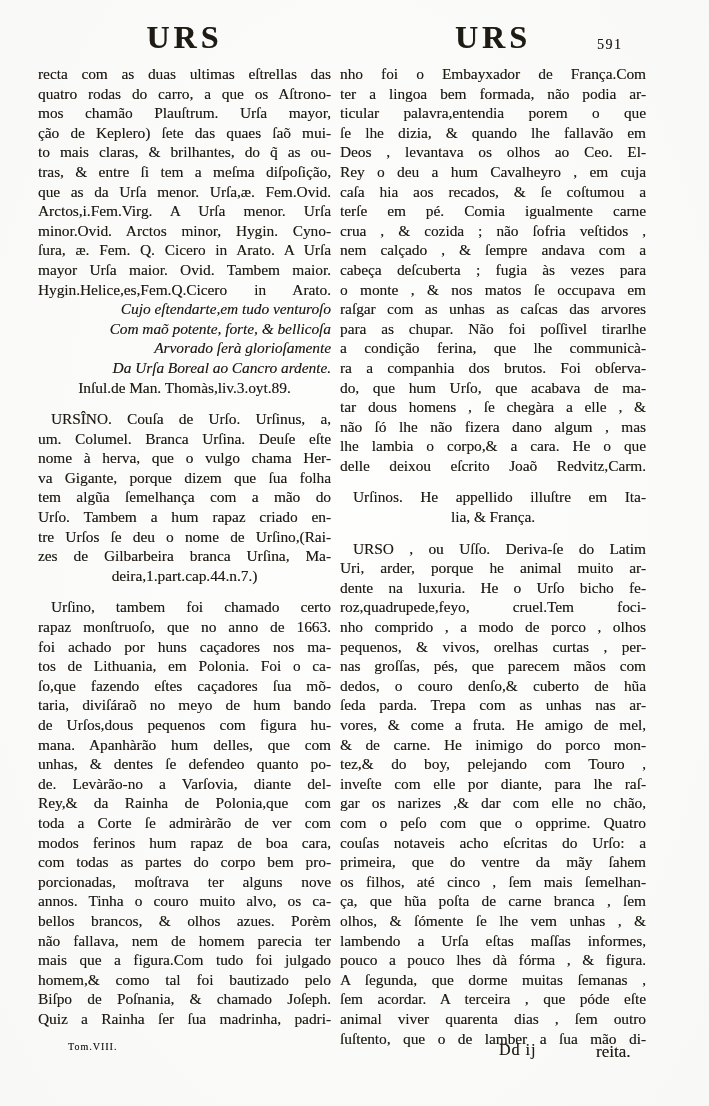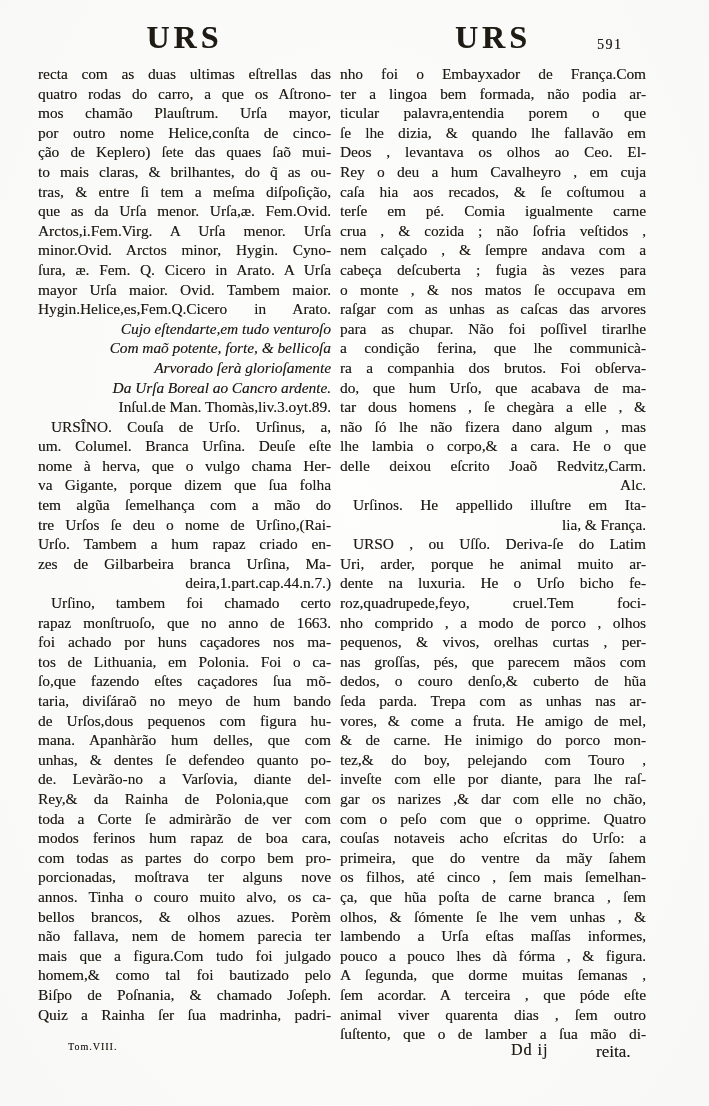--- a/index.html
+++ b/index.html
@@ -28,64 +28,63 @@
   }
   .col{position:absolute;top:64px;}
   .col-left{left:38px;width:293px;}
   .col-right{left:340px;width:306px;}
   .line{
     height:19.6px;line-height:19.6px;
     font-size:15.3px;
     white-space:nowrap;
   }
   .k-n,.k-in{text-align:justify;text-align-last:justify;white-space:normal;}
-  .k-in{text-indent:13px;}
-  .k-e{text-align:right;}
+  .k-in{text-indent:13px;margin-top:12px;}
+  .k-e{text-align:center;}
   .k-v{font-style:italic;padding-left:15px;text-align:right;}
   .sig-left{
     position:absolute;left:68px;top:1041px;
     font-size:10px;letter-spacing:1px;
   }
-  .footer-sig{position:absolute;left:511px;top:1041px;font-size:16px;letter-spacing:1px;}
+  .footer-sig{position:absolute;left:499px;top:1041px;font-size:16px;letter-spacing:1px;}
   .footer-catch{position:absolute;left:596px;top:1042px;font-size:17px;}
 </style>
 </head>
 <body>
 
 <div class="page">
   <div class="rh rh-left">URS</div>
   <div class="rh rh-right">URS</div>
   <div class="page-number">591</div>
 
   <div class="col col-left">
       <div class="line k-n">recta com as duas ultimas eſtrellas das</div>
       <div class="line k-n">quatro rodas do carro, a que os Aſtrono-</div>
       <div class="line k-n">mos chamão Plauſtrum. Urſa mayor,</div>
-      <div class="line k-n">por outro nome Helice,conſta de cinco-</div>
       <div class="line k-n">ção de Keplero) ſete das quaes ſaõ mui-</div>
       <div class="line k-n">to mais claras, &amp; brilhantes, do q̃ as ou-</div>
       <div class="line k-n">tras, &amp; entre ſi tem a meſma diſpoſição,</div>
       <div class="line k-n">que as da Urſa menor. Urſa,æ. Fem.Ovid.</div>
       <div class="line k-n">Arctos,i.Fem.Virg. A Urſa menor. Urſa</div>
       <div class="line k-n">minor.Ovid. Arctos minor, Hygin. Cyno-</div>
       <div class="line k-n">ſura, æ. Fem. Q. Cicero in Arato. A Urſa</div>
       <div class="line k-n">mayor Urſa maior. Ovid. Tambem maior.</div>
       <div class="line k-n">Hygin.Helice,es,Fem.Q.Cicero in Arato.</div>
       <div class="line k-v">Cujo eſtendarte,em tudo venturoſo</div>
       <div class="line k-v">Com maõ potente, forte, &amp; bellicoſa</div>
       <div class="line k-v">Arvorado ſerà glorioſamente</div>
       <div class="line k-v">Da Urſa Boreal ao Cancro ardente.</div>
       <div class="line k-e">Inſul.de Man. Thomàs,liv.3.oyt.89.</div>
       <div class="line k-in">URSÎNO. Couſa de Urſo. Urſinus, a,</div>
       <div class="line k-n">um. Columel. Branca Urſina. Deuſe eſte</div>
       <div class="line k-n">nome à herva, que o vulgo chama Her-</div>
       <div class="line k-n">va Gigante, porque dizem que ſua folha</div>
       <div class="line k-n">tem algũa ſemelhança com a mão do</div>
+      <div class="line k-n">Urſo. Tambem a hum rapaz criado en-</div>
       <div class="line k-n">tre Urſos ſe deu o nome de Urſino,(Rai-</div>
-      <div class="line k-n">Urſo. Tambem a hum rapaz criado en-</div>
       <div class="line k-n">zes de Gilbarbeira branca Urſina, Ma-</div>
       <div class="line k-e">deira,1.part.cap.44.n.7.)</div>
       <div class="line k-in">Urſino, tambem foi chamado certo</div>
       <div class="line k-n">rapaz monſtruoſo, que no anno de 1663.</div>
       <div class="line k-n">foi achado por huns caçadores nos ma-</div>
       <div class="line k-n">tos de Lithuania, em Polonia. Foi o ca-</div>
       <div class="line k-n">ſo,que fazendo eſtes caçadores ſua mõ-</div>
       <div class="line k-n">taria, diviſáraõ no meyo de hum bando</div>
       <div class="line k-n">de Urſos,dous pequenos com figura hu-</div>
       <div class="line k-n">mana. Apanhàrão hum delles, que com</div>
@@ -119,21 +118,20 @@
       <div class="line k-n">o monte , &amp; nos matos ſe occupava em</div>
       <div class="line k-n">raſgar com as unhas as caſcas das arvores</div>
       <div class="line k-n">para as chupar. Não foi poſſivel tirarlhe</div>
       <div class="line k-n">a condição ferina, que lhe communicà-</div>
       <div class="line k-n">ra a companhia dos brutos. Foi obſerva-</div>
       <div class="line k-n">do, que hum Urſo, que acabava de ma-</div>
       <div class="line k-n">tar dous homens , ſe chegàra a elle , &amp;</div>
       <div class="line k-n">não ſó lhe não fizera dano algum , mas</div>
       <div class="line k-n">lhe lambia o corpo,&amp; a cara. He o que</div>
       <div class="line k-n">delle deixou eſcrito Joaõ Redvitz,Carm.</div>
-      <div class="line k-e">Alc.</div>
       <div class="line k-in">Urſinos. He appellido illuſtre em Ita-</div>
       <div class="line k-e">lia, &amp; França.</div>
       <div class="line k-in">URSO , ou Uſſo. Deriva-ſe do Latim</div>
       <div class="line k-n">Uri, arder, porque he animal muito ar-</div>
       <div class="line k-n">dente na luxuria. He o Urſo bicho fe-</div>
       <div class="line k-n">roz,quadrupede,feyo, cruel.Tem foci-</div>
       <div class="line k-n">nho comprido , a modo de porco , olhos</div>
       <div class="line k-n">pequenos, &amp; vivos, orelhas curtas , per-</div>
       <div class="line k-n">nas groſſas, pés, que parecem mãos com</div>
       <div class="line k-n">dedos, o couro denſo,&amp; cuberto de hũa</div>

